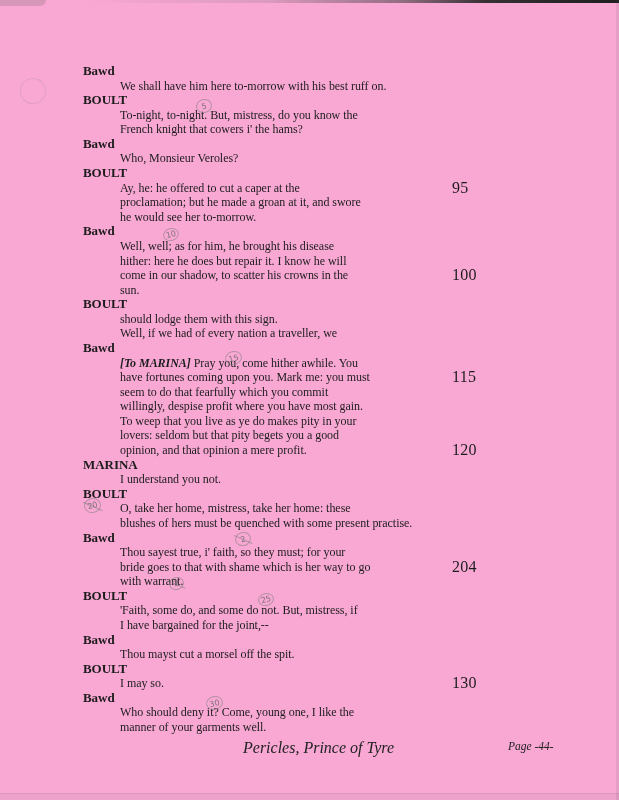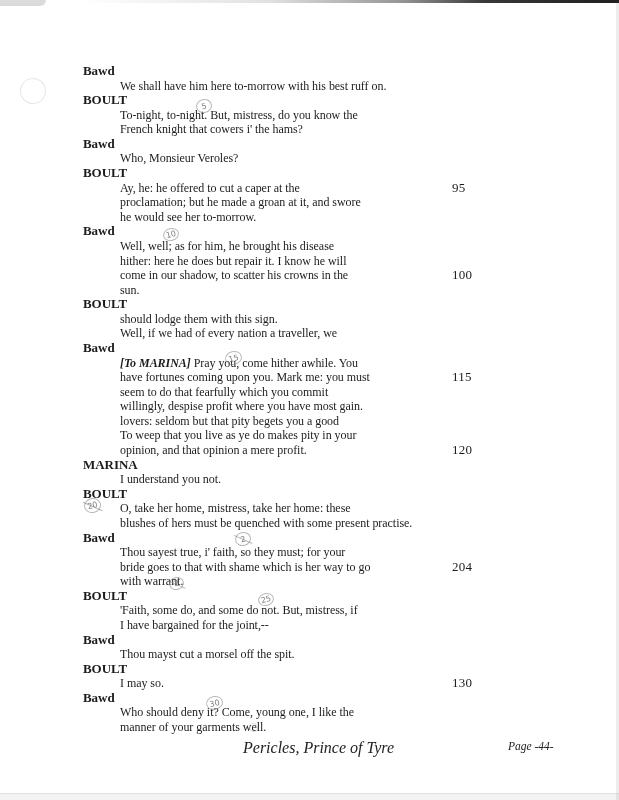--- a/index.html
+++ b/index.html
@@ -1,20 +1,20 @@
 <!DOCTYPE html>
 <html><head>
 <meta charset="utf-8">
 <style>
   html,body{margin:0;padding:0;background:#e8e8e8;}
   .page{
     position:relative;
     width:619px;height:800px;
     margin:0 auto;
-    background:#ffffff;
+    background:#f9a8d4;
     overflow:hidden;
     font-family:"Liberation Serif","DejaVu Serif",serif;
     color:#1c1c1c;
   }
   
   .artifact{position:absolute;pointer-events:none;}
   .top-strip{
     left:80px;top:0;width:539px;height:3px;
     background:linear-gradient(to right,
       rgba(70,70,70,0) 0%,
@@ -35,21 +35,21 @@
   }
   .speaker{
     margin-left:83px;font-weight:bold;font-size:13px;line-height:14.58px;
   }
   .line{
     position:relative;margin-left:120px;white-space:nowrap;
   }
   .line em{font-style:italic;font-weight:bold;}
   .lineno{
     position:absolute;left:332px;top:0;width:30px;text-align:left;
-    font-size:13px;letter-spacing:0.3px;
+    font-size:16px;letter-spacing:0.3px;
   }
   
   .annot{
     position:absolute;
     border:1px solid rgba(125,125,125,0.55);
     border-radius:50%;
     display:flex;align-items:center;justify-content:center;
     font-family:"DejaVu Sans",sans-serif;
     font-size:8px;color:rgba(105,105,105,0.85);
     transform:rotate(-14deg);
@@ -111,22 +111,22 @@
         <div class="speaker">BOULT</div>
         <div class="line">should lodge them with this sign.</div>
         <div class="line">Well, if we had of every nation a traveller, we</div>
       </div>
       <div class="speech">
         <div class="speaker">Bawd</div>
         <div class="line"><em>[To MARINA]</em> Pray you, come hither awhile. You</div>
         <div class="line">have fortunes coming upon you. Mark me: you must<span class="lineno">115</span></div>
         <div class="line">seem to do that fearfully which you commit</div>
         <div class="line">willingly, despise profit where you have most gain.</div>
+        <div class="line">To weep that you live as ye do makes pity in your</div>
         <div class="line">lovers: seldom but that pity begets you a good</div>
-        <div class="line">To weep that you live as ye do makes pity in your</div>
         <div class="line">opinion, and that opinion a mere profit.<span class="lineno">120</span></div>
       </div>
       <div class="speech">
         <div class="speaker">MARINA</div>
         <div class="line">I understand you not.</div>
       </div>
       <div class="speech">
         <div class="speaker">BOULT</div>
         <div class="line">O, take her home, mistress, take her home: these</div>
         <div class="line">blushes of hers must be quenched with some present practise.</div>

